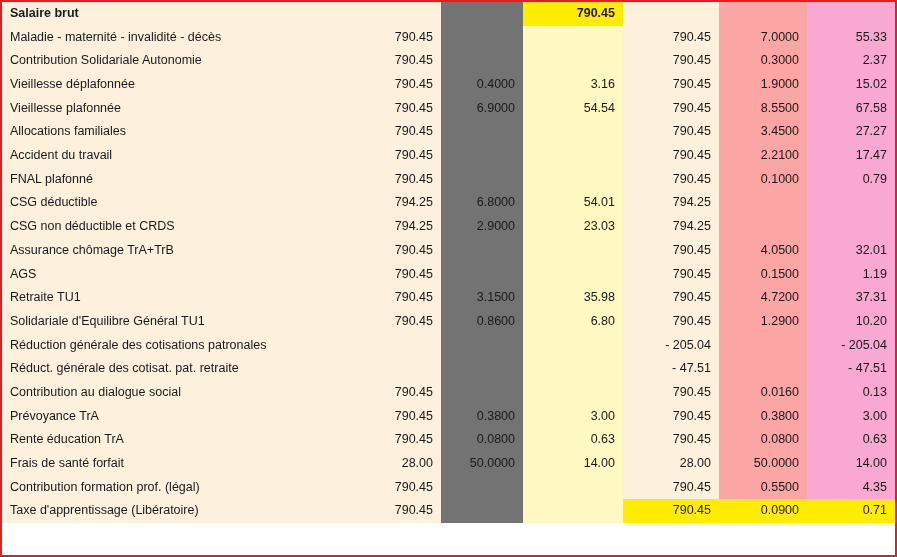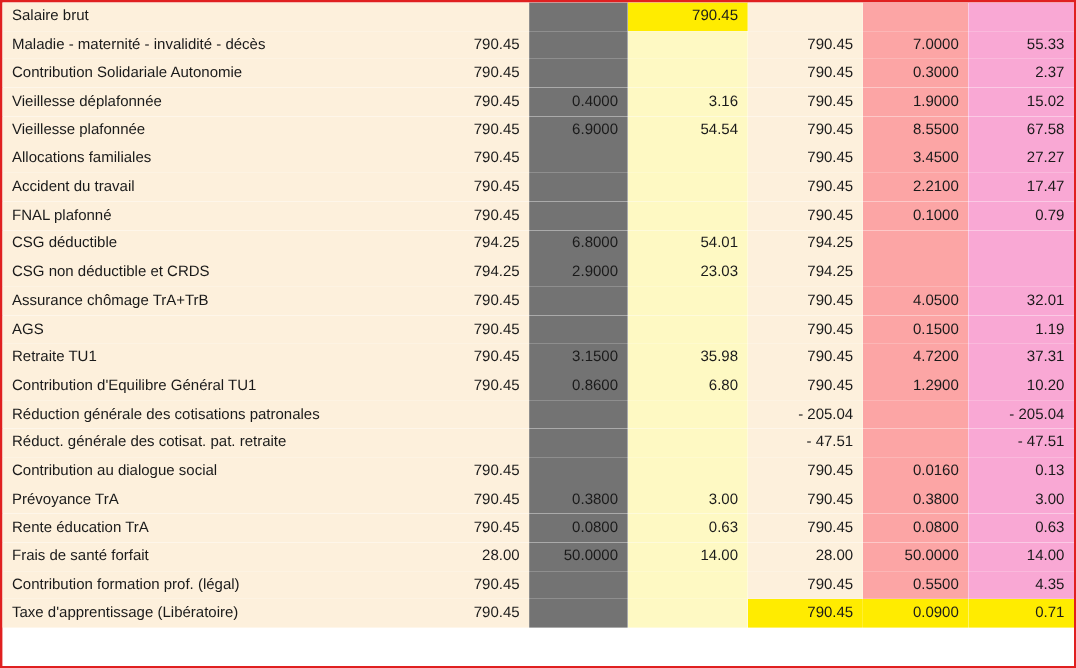--- a/index.html
+++ b/index.html
@@ -55,21 +55,21 @@
   .z-base    { background: #fdf0dc; }
   .z-rate    { background: #737373; }
   .z-amount  { background: #fef9c3; }
   .z-pbase   { background: #fdf0dc; }
   .z-prate   { background: #fca5a5; }
   .z-pamount { background: #f9a8d4; }
 
   .hl-yellow { background: #ffec00 !important; }
 
   
-  tr.row-salaire td { font-weight: normal; }
+  tr.row-salaire td { font-weight: bold; }
 </style>
 </head>
 <body>
 
 <div id="payroll-table-wrap">
   <table class="payroll">
     <colgroup>
       <col class="c-label">
       <col class="c-base">
       <col class="c-rate">
@@ -190,21 +190,21 @@
         <tr>
           <td class="z-label label">Retraite TU1</td>
           <td class="z-base num">790.45</td>
           <td class="z-rate num">3.1500</td>
           <td class="z-amount num">35.98</td>
           <td class="z-pbase num">790.45</td>
           <td class="z-prate num">4.7200</td>
           <td class="z-pamount num">37.31</td>
         </tr>
         <tr>
-          <td class="z-label label">Contribution d'Equilibre Général TU1</td>
+          <td class="z-label label">Solidariale d'Equilibre Général TU1</td>
           <td class="z-base num">790.45</td>
           <td class="z-rate num">0.8600</td>
           <td class="z-amount num">6.80</td>
           <td class="z-pbase num">790.45</td>
           <td class="z-prate num">1.2900</td>
           <td class="z-pamount num">10.20</td>
         </tr>
         <tr>
           <td class="z-label label">Réduction générale des cotisations patronales</td>
           <td class="z-base num"></td>

